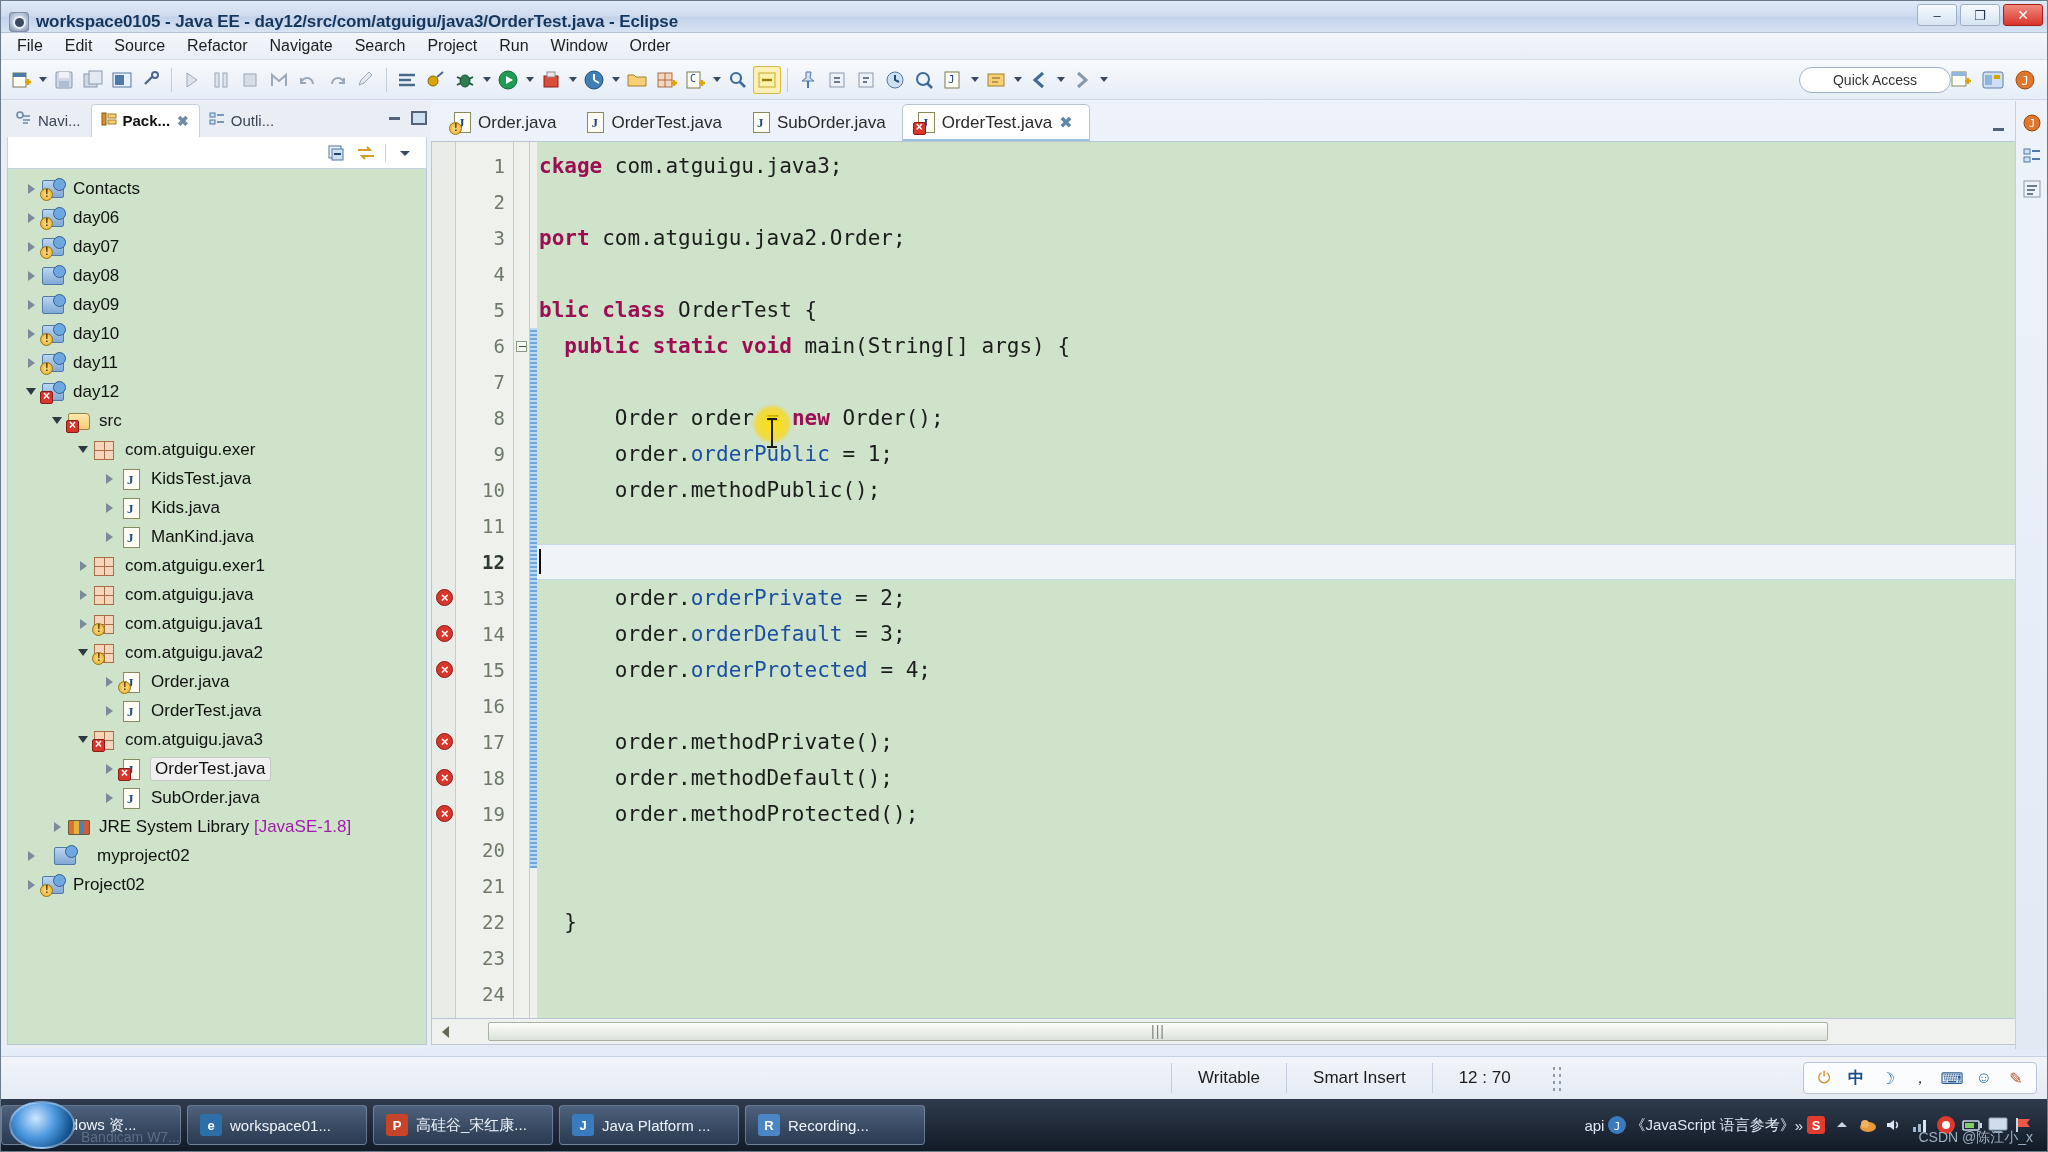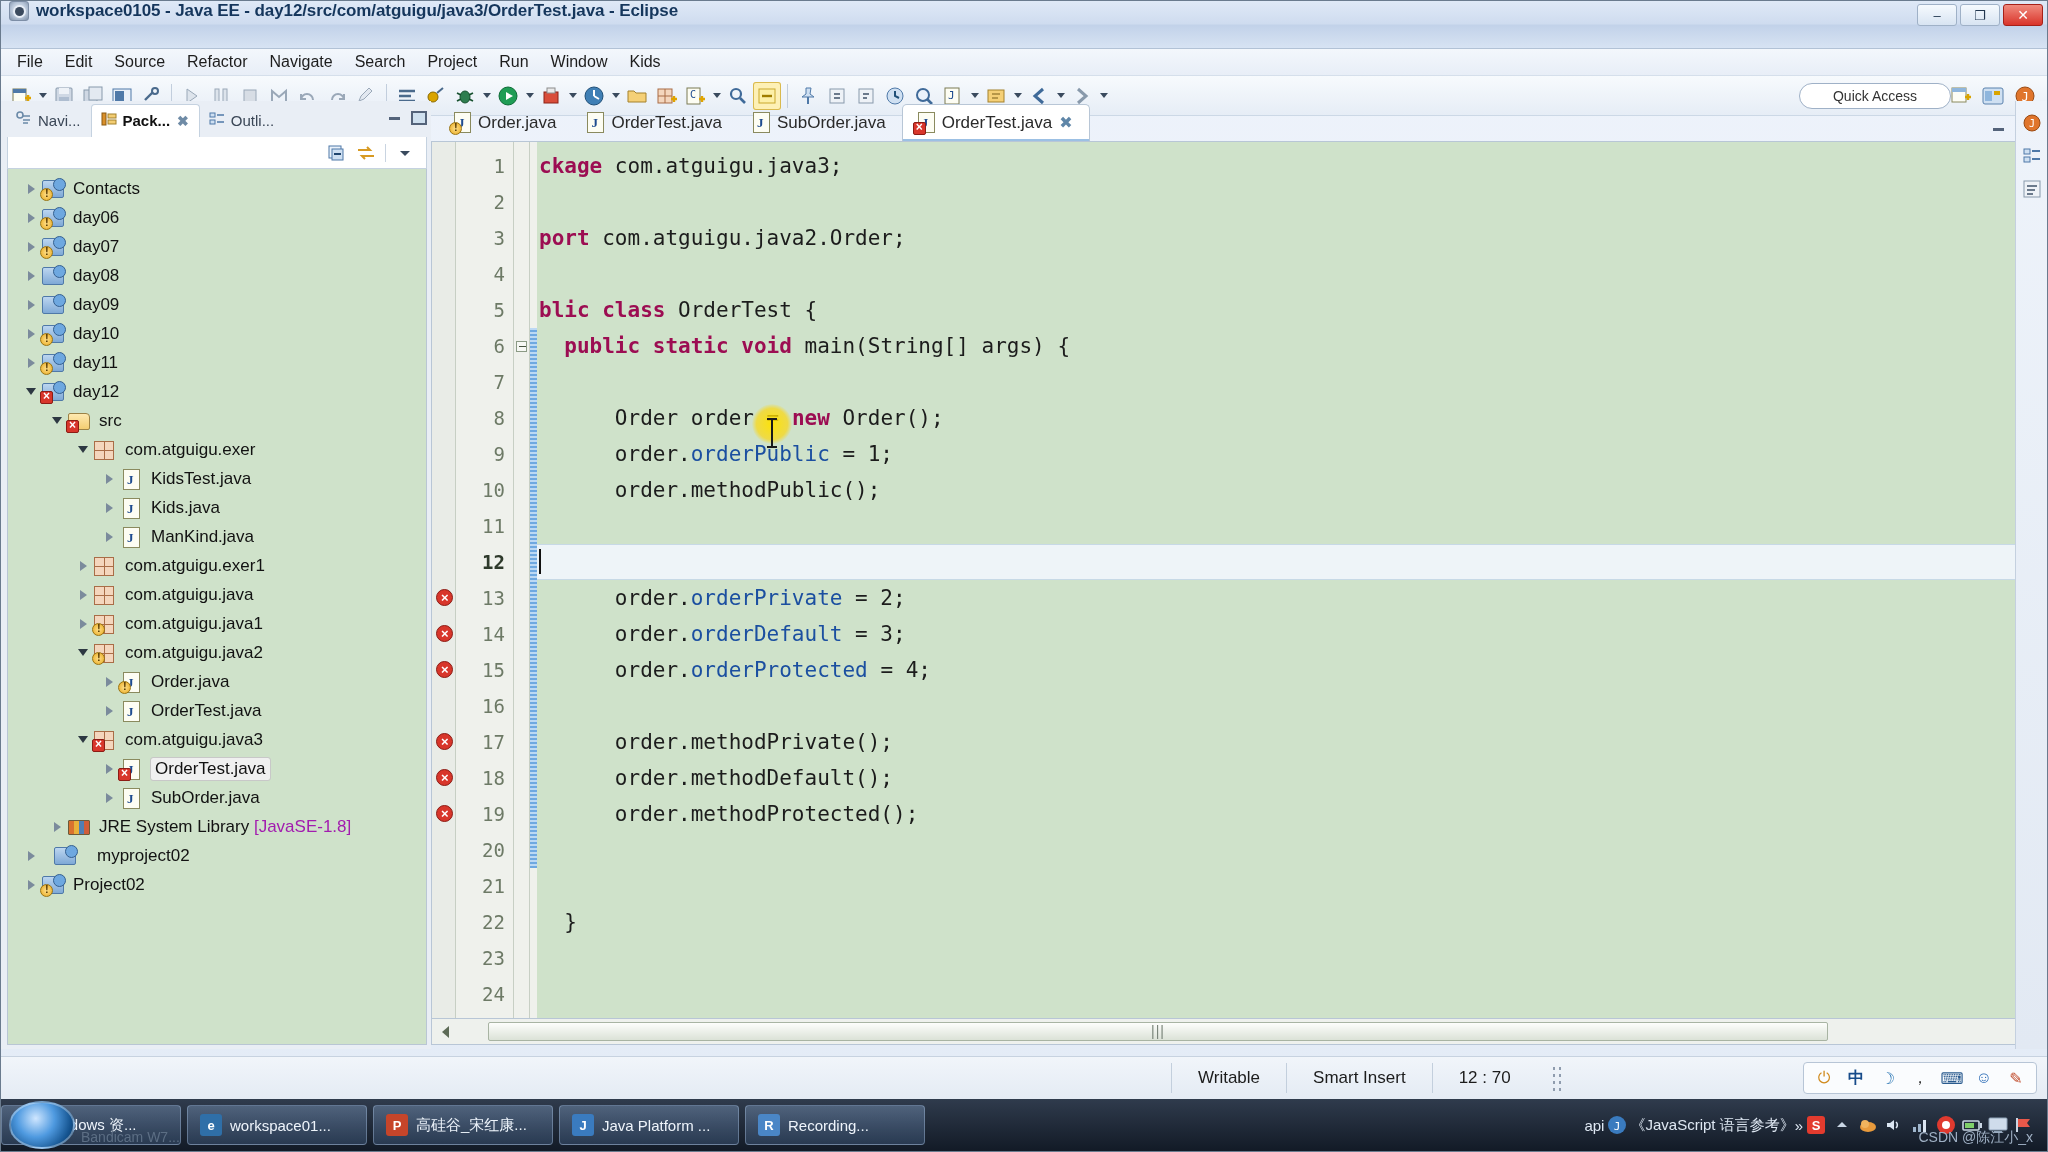--- a/index.html
+++ b/index.html
@@ -13,23 +13,23 @@
   
   #app {
     position: relative;
     width: 2048px; height: 1152px;
     background: linear-gradient(to bottom, #eef3fb 0%, #e3ebf6 100%);
     border: 1px solid #6a7b8e;
   }
 
   
   .titlebar {
-    height: 48px;
+    height: 32px;
     background: linear-gradient(to bottom, #dfe9f7 0%, #cfdcef 48%, #c2d2e9 52%, #d7e3f3 100%);
-    display: flex; align-items: flex-start;
+    display: flex; align-items: flex-end;
     border-bottom: 1px solid #b2c2d6;
     position: relative;
   }
   .title-icon {
     width: 20px; height: 20px; margin: 0 7px 0 8px;
     border-radius: 3px;
     background: radial-gradient(circle at 50% 45%, #f2f6fb 0%, #b9c7da 55%, #7d8ea6 100%);
     border: 1px solid #7d8ea6;
     position: relative; flex: none;
   }
@@ -370,21 +370,21 @@
   <div class="menubar" id="menubar">
       <div class="menu-item">File</div>
       <div class="menu-item">Edit</div>
       <div class="menu-item">Source</div>
       <div class="menu-item">Refactor</div>
       <div class="menu-item">Navigate</div>
       <div class="menu-item">Search</div>
       <div class="menu-item">Project</div>
       <div class="menu-item">Run</div>
       <div class="menu-item">Window</div>
-      <div class="menu-item">Kids</div>
+      <div class="menu-item">Order</div>
     </div>
 
   <div class="toolbar" id="toolbar">
     <div class="tb-btn">
         <svg width="24" height="24" viewBox="0 0 24 24">
           <rect x="4" y="5" width="13" height="14" fill="#fdfdf3" stroke="#7b7b55"></rect>
           <rect x="4" y="5" width="13" height="4" fill="#4f79a8"></rect>
           <path d="M16 14h6M19 11v6" stroke="#e0a400" stroke-width="2.6"></path>
         </svg>
       </div>

